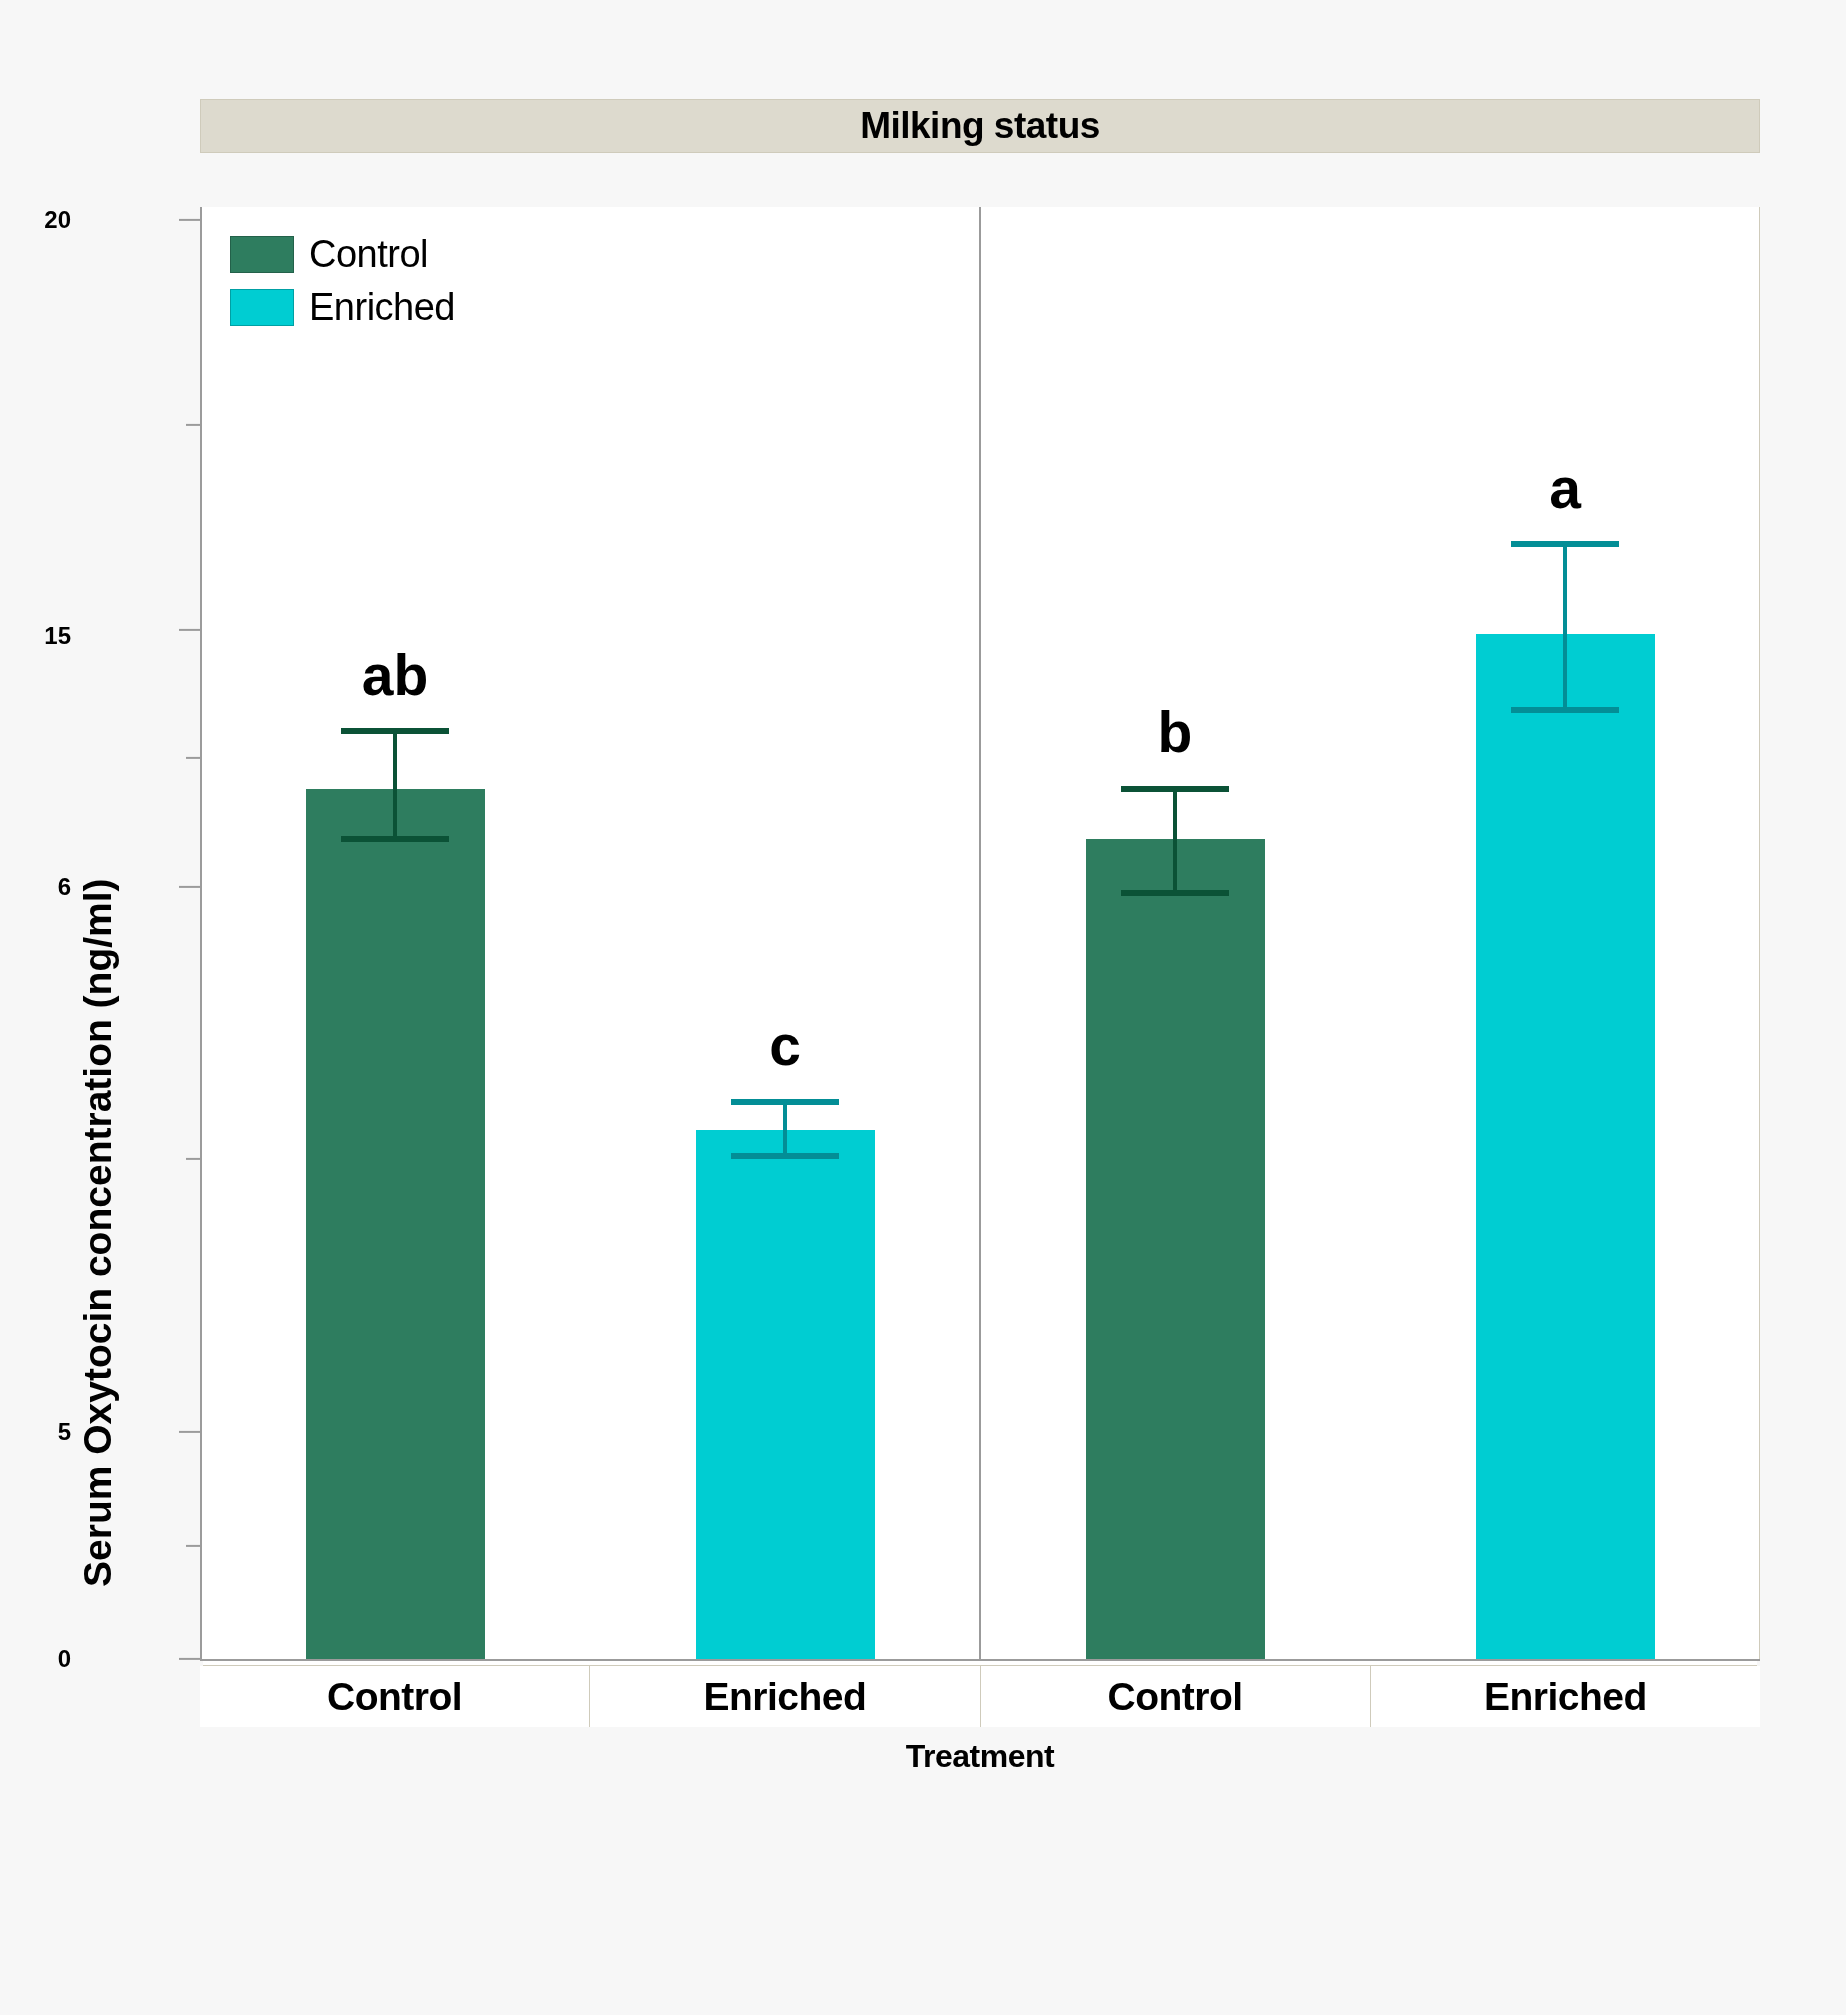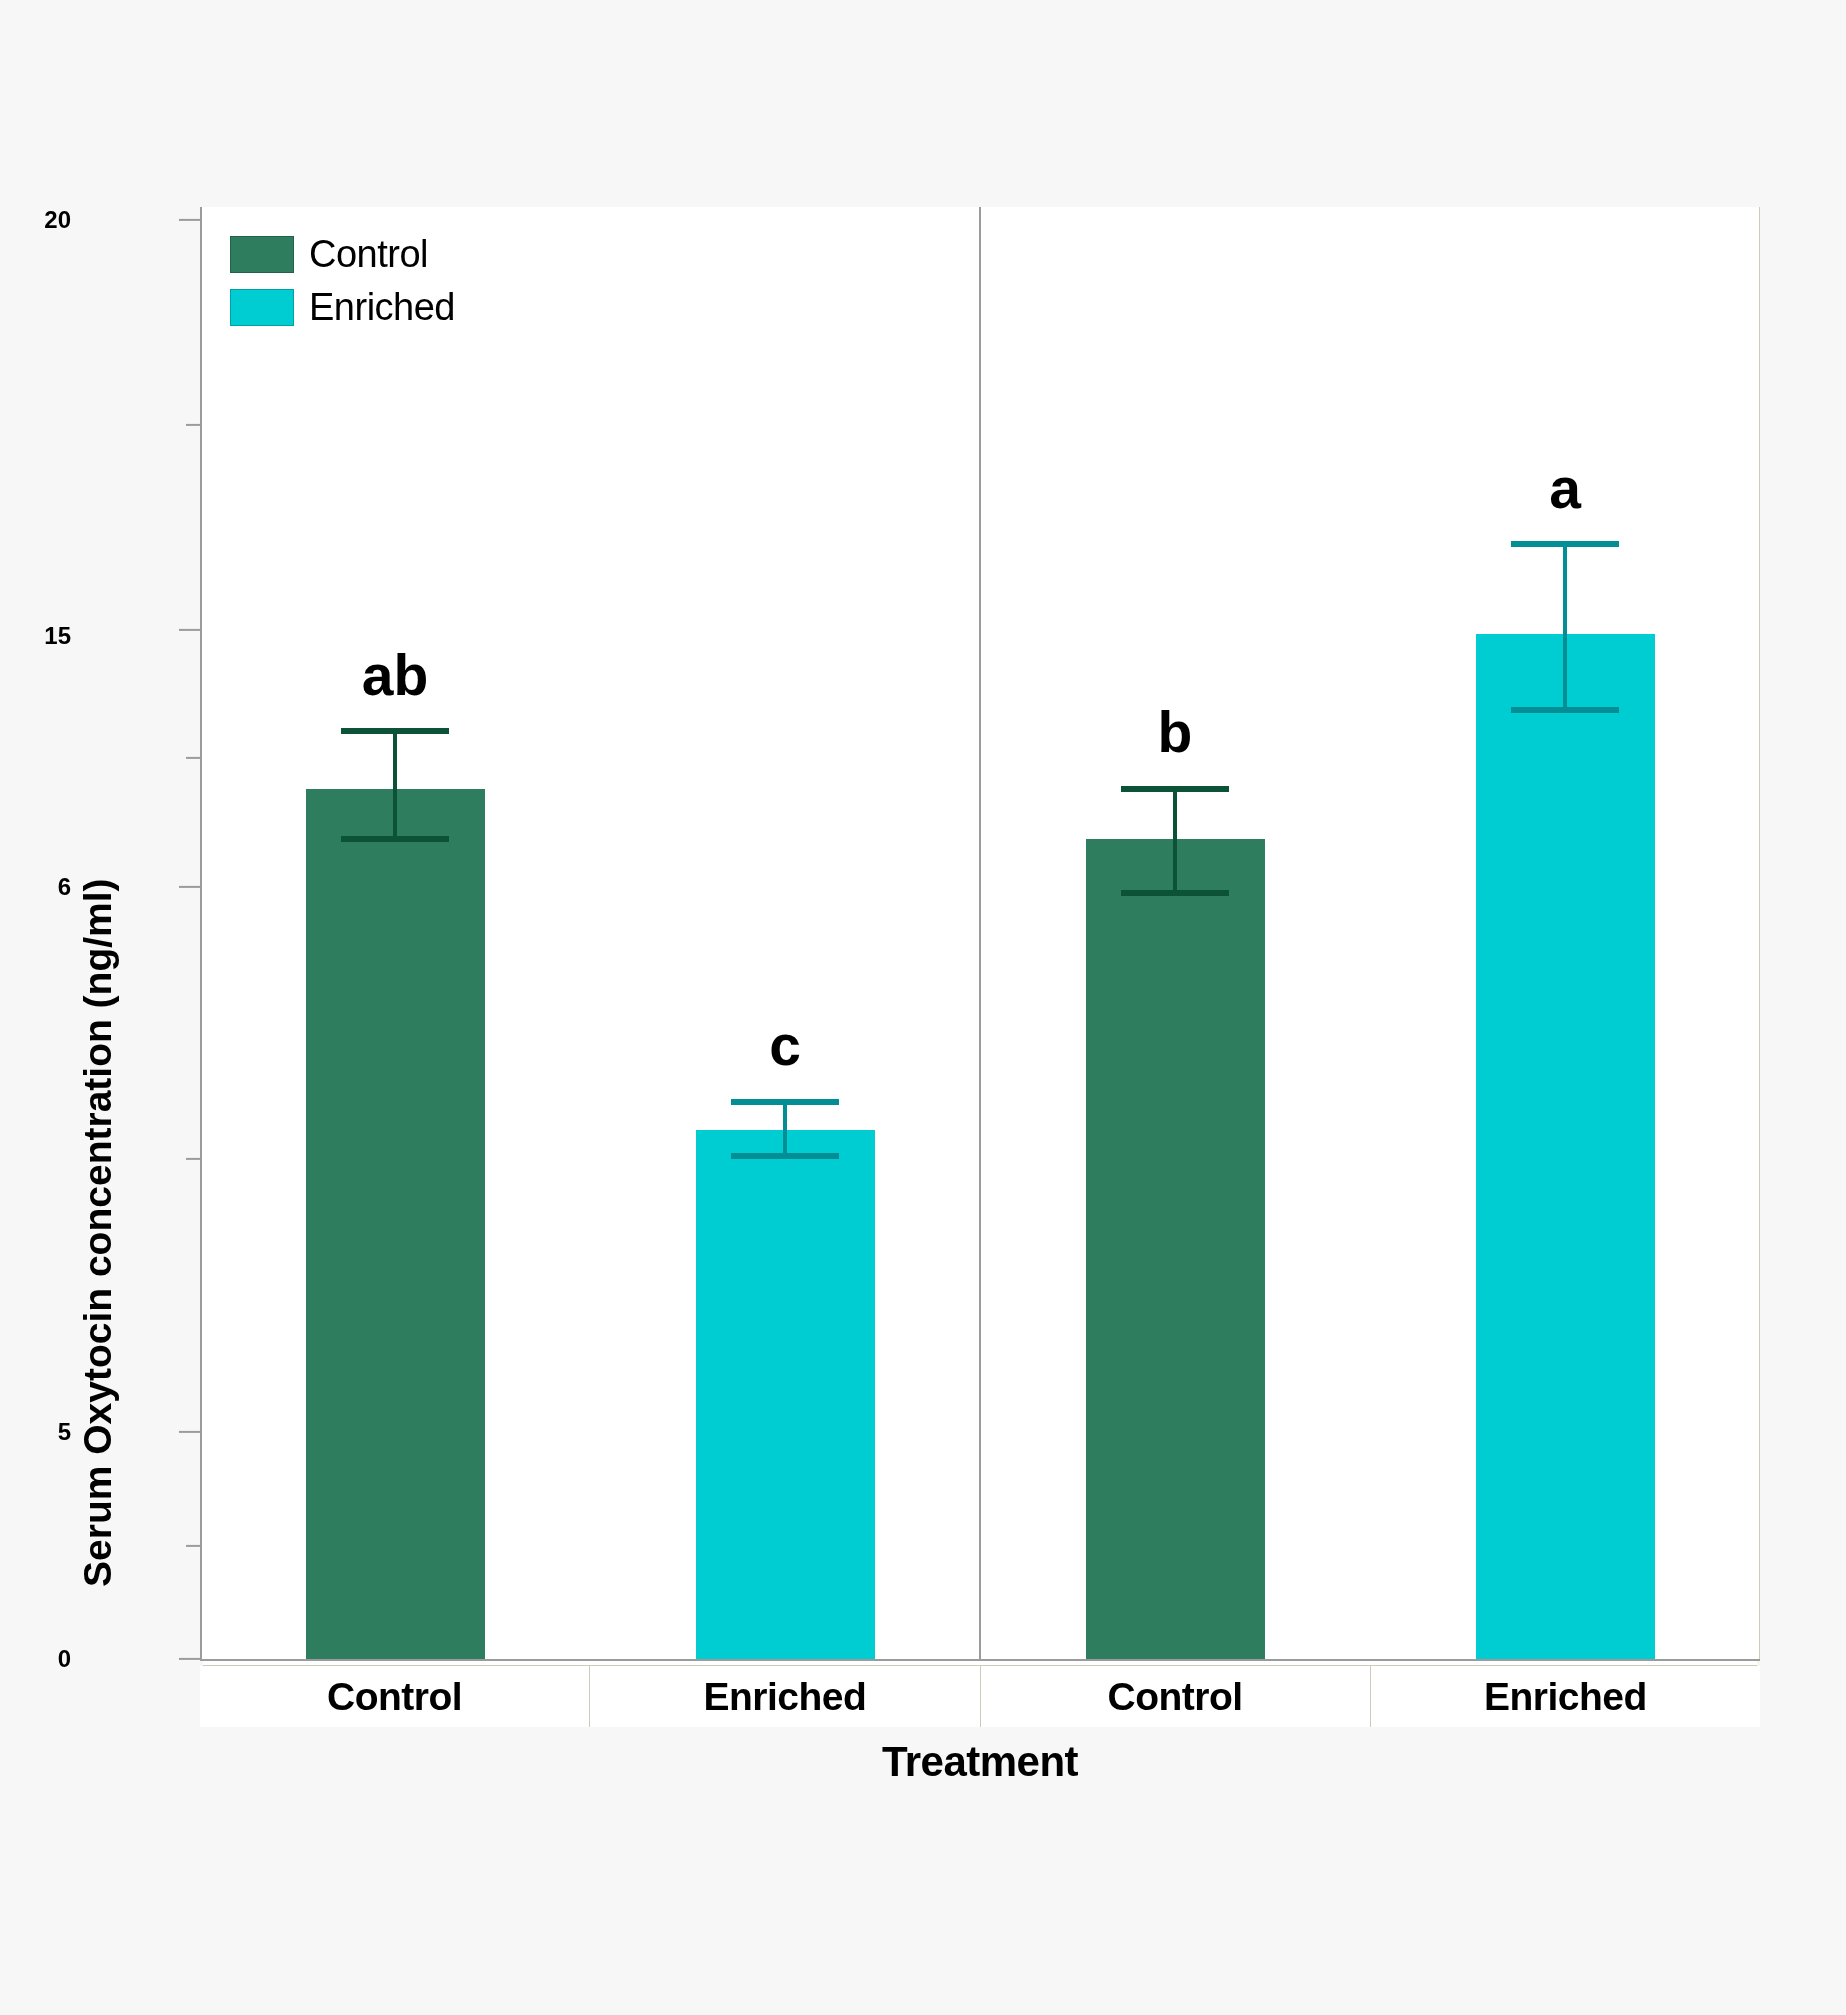--- a/index.html
+++ b/index.html
@@ -161,29 +161,32 @@
     background:#ffffff;
   }
   .xcell:last-child{border-right:none;}
   .xcell .t{font-size:39px;font-weight:bold;color:#000;letter-spacing:-0.5px;}
 
   #xlabel{
     position:absolute;
     left:200px; top:1738px;
     width:1560px;
     text-align:center;
-    font-size:42px;font-weight:bold;color:#000;
+    font-size:32px;font-weight:bold;color:#000;
     letter-spacing:-0.5px;
   }
 </style>
 </head>
 <body>
 
 <div id="figure">
 
+  <div id="panel-header">
+    <span class="t">Milking status</span>
+  </div>
 
 
   <div id="plot"></div>
   <div id="facet-divider"></div>
 
   <div class="ytick-label" style="top:220px;">20</div>
   <div class="ytick-label" style="top:636px;">15</div>
   <div class="ytick-label" style="top:887px;">6</div>
   <div class="ytick-label" style="top:1432px;">5</div>
   <div class="ytick-label" style="top:1659px;">0</div>

